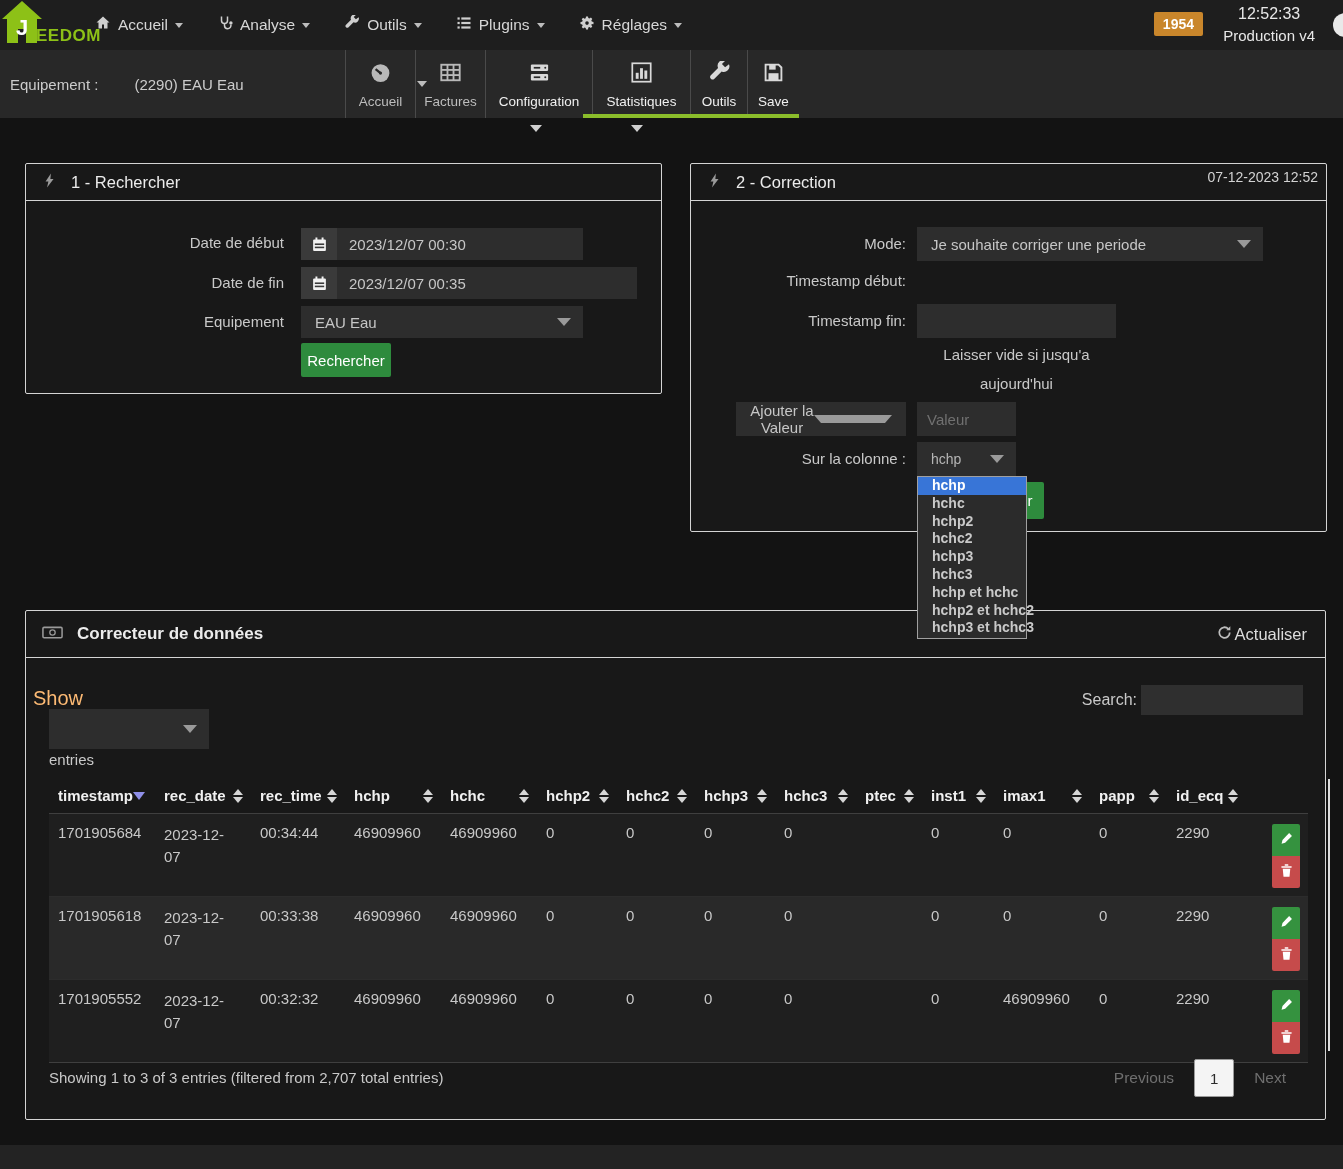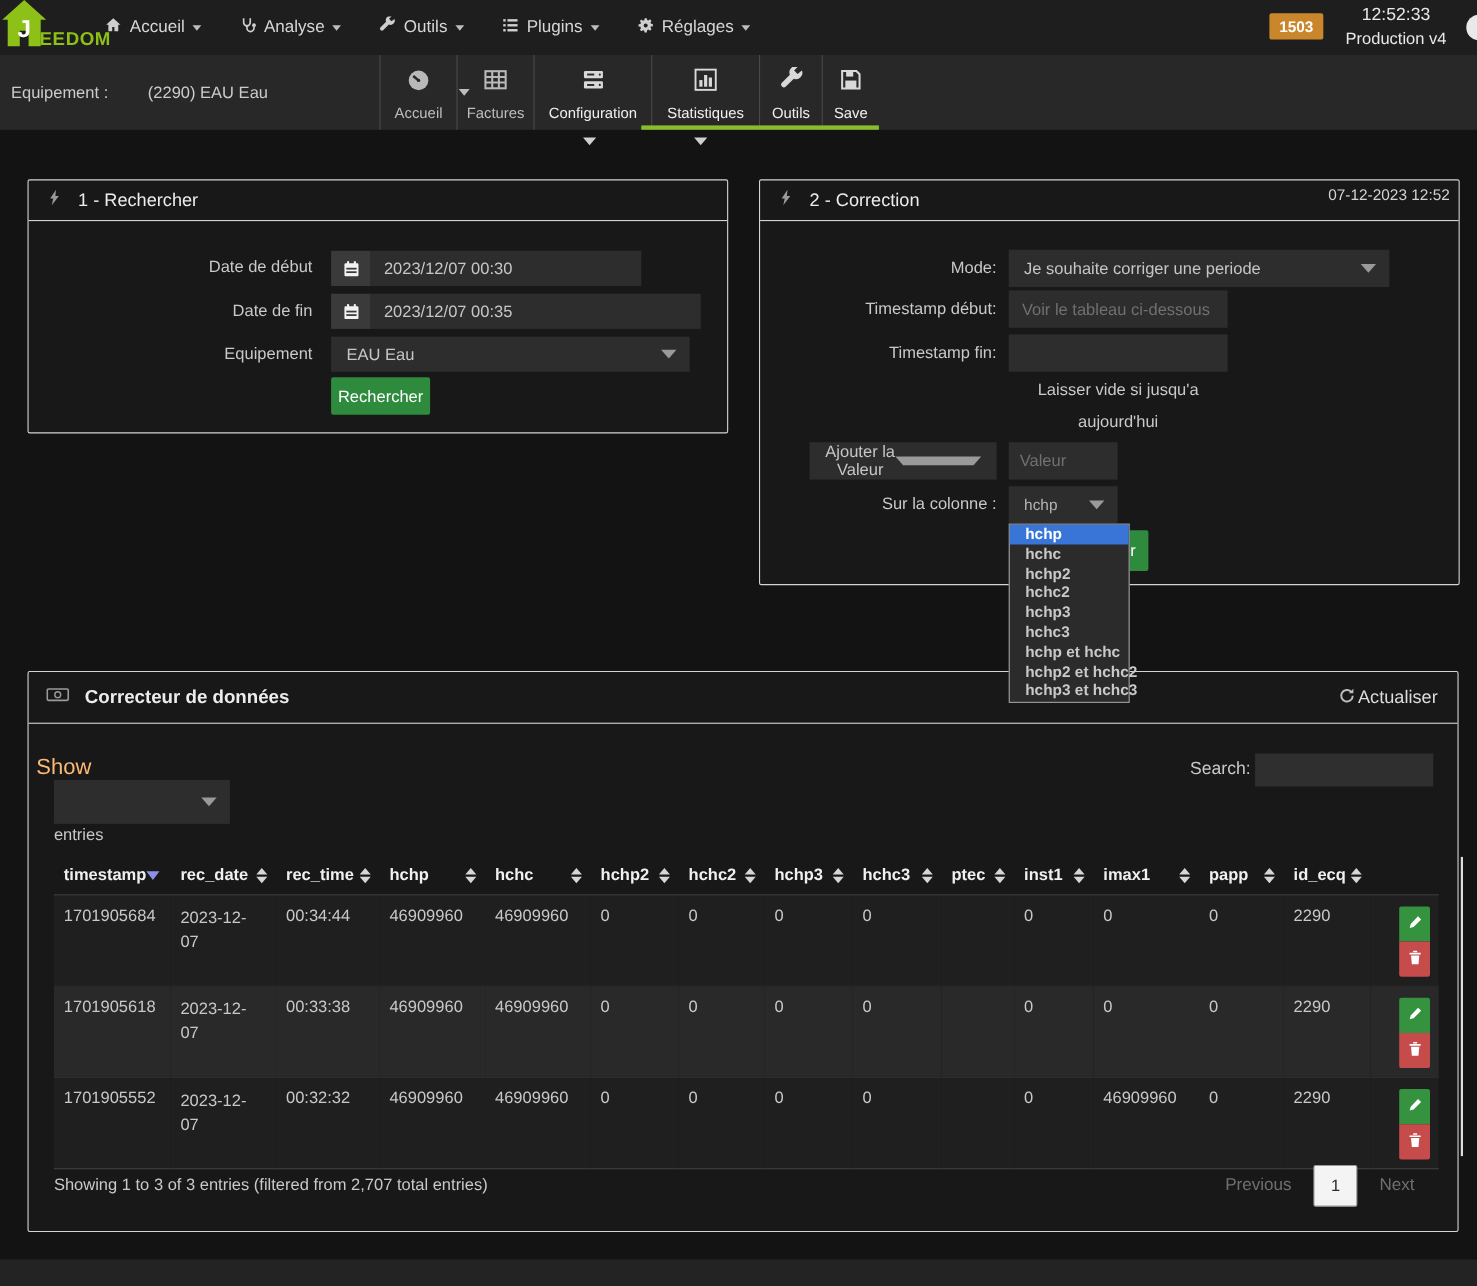--- a/index.html
+++ b/index.html
@@ -55,21 +55,21 @@
   .iaddon svg { width:17px; height:17px; }
   .btn-green { background:#2e8b3d; border:none; color:#fff; font-size:15px; font-family:inherit; cursor:pointer; border-radius:2px; }
 
   
   #panel-search { left:25px; top:163px; width:637px; height:231px; }
   #panel-search .flabel { width:258px; left:0; }
   #ps-l1 { top:70px; } #ps-l2 { top:110px; } #ps-l3 { top:149px; }
   #ps-g1 { left:275px; top:64px; width:282px; height:32px; }
   #ps-g2 { left:275px; top:103px; width:336px; height:32px; }
   #ps-g1 input, #ps-g2 input { flex:1; padding:0 12px; }
-  #ps-sel { position:absolute; left:275px; top:142px; width:326px; height:32px; }
+  #ps-sel { position:absolute; left:275px; top:142px; width:282px; height:32px; }
   #ps-btn { position:absolute; left:275px; top:179px; width:90px; height:34px; }
 
   
   #panel-correction { left:690px; top:163px; width:637px; height:369px; }
   #panel-correction .flabel { width:215px; left:0; }
   #pc-l1 { top:71px; } #pc-l2 { top:108px; } #pc-l3 { top:148px; } #pc-l4 { top:286px; }
   #pc-mode { position:absolute; left:226px; top:63px; width:346px; height:34px; }
   #pc-ts1 { position:absolute; left:226px; top:100px; width:199px; height:34px; padding:0 12px; }
   #pc-ts2 { position:absolute; left:226px; top:140px; width:199px; height:34px; padding:0 12px; }
   .pc-help { position:absolute; left:226px; width:199px; text-align:center; color:#c9c9c9; font-size:15px; }
@@ -180,21 +180,21 @@
       </div>
       <div class="menu-item">
         <span><svg viewBox="0 0 16 16">
               <path fill="currentColor" d="M14.5 9.2l-1.7-.3a5 5 0 0 1-.5 1.2l1 1.4-1.4 1.4-1.4-1a5 5 0 0 1-1.2.5L9 14.5H7l-.3-1.6a5 5 0 0 1-1.2-.5l-1.4 1-1.4-1.4 1-1.4a5 5 0 0 1-.5-1.2l-1.7-.3v-2l1.7-.3a5 5 0 0 1 .5-1.2l-1-1.4 1.4-1.4 1.4 1a5 5 0 0 1 1.2-.5L7 1.5h2l.3 1.6a5 5 0 0 1 1.2.5l1.4-1 1.4 1.4-1 1.4a5 5 0 0 1 .5 1.2l1.7.3z"></path>
               <circle cx="8" cy="8.1" r="1.8" fill="#1e1e1e"></circle>
             </svg></span>
         <span>Réglages</span>
         <span class="caret sm"></span>
       </div>
     </nav>
-    <span class="nav-badge">1503</span>
+    <span class="nav-badge">1954</span>
     <div class="clock">
       <div class="t">12:52:33</div>
       <div class="v">Production v4</div>
     </div>
     <div class="avatar-partial"></div>
   </div>
 
   <div class="toolbar">
     <div class="equip">
       <span>Equipement :</span>
@@ -314,21 +314,20 @@
           </svg></span>
       <span class="p-title">2 - Correction</span>
       <span class="p-stamp">07-12-2023 12:52</span>
     </div>
     <div class="flabel" id="pc-l1">Mode:</div>
     <div class="tselect" id="pc-mode">
       <span>Je souhaite corriger une periode</span>
       <span class="selcaret"></span>
     </div>
     <div class="flabel" id="pc-l2">Timestamp début:</div>
-    <input class="tinput" id="pc-ts1" type="text" placeholder="Voir le tableau ci-dessous" style="">
     <div class="flabel" id="pc-l3">Timestamp fin:</div>
     <input class="tinput" id="pc-ts2" type="text" style="">
     <div class="pc-help" id="pc-h1">Laisser vide si jusqu'a</div>
     <div class="pc-help" id="pc-h2">aujourd'hui</div>
     <div class="tselect" id="pc-action">
       <span>Ajouter la Valeur</span>
       <span class="selcaret"></span>
     </div>
     <input class="tinput" id="pc-val" type="text" placeholder="Valeur" style="">
     <div class="flabel" id="pc-l4">Sur la colonne :</div>

